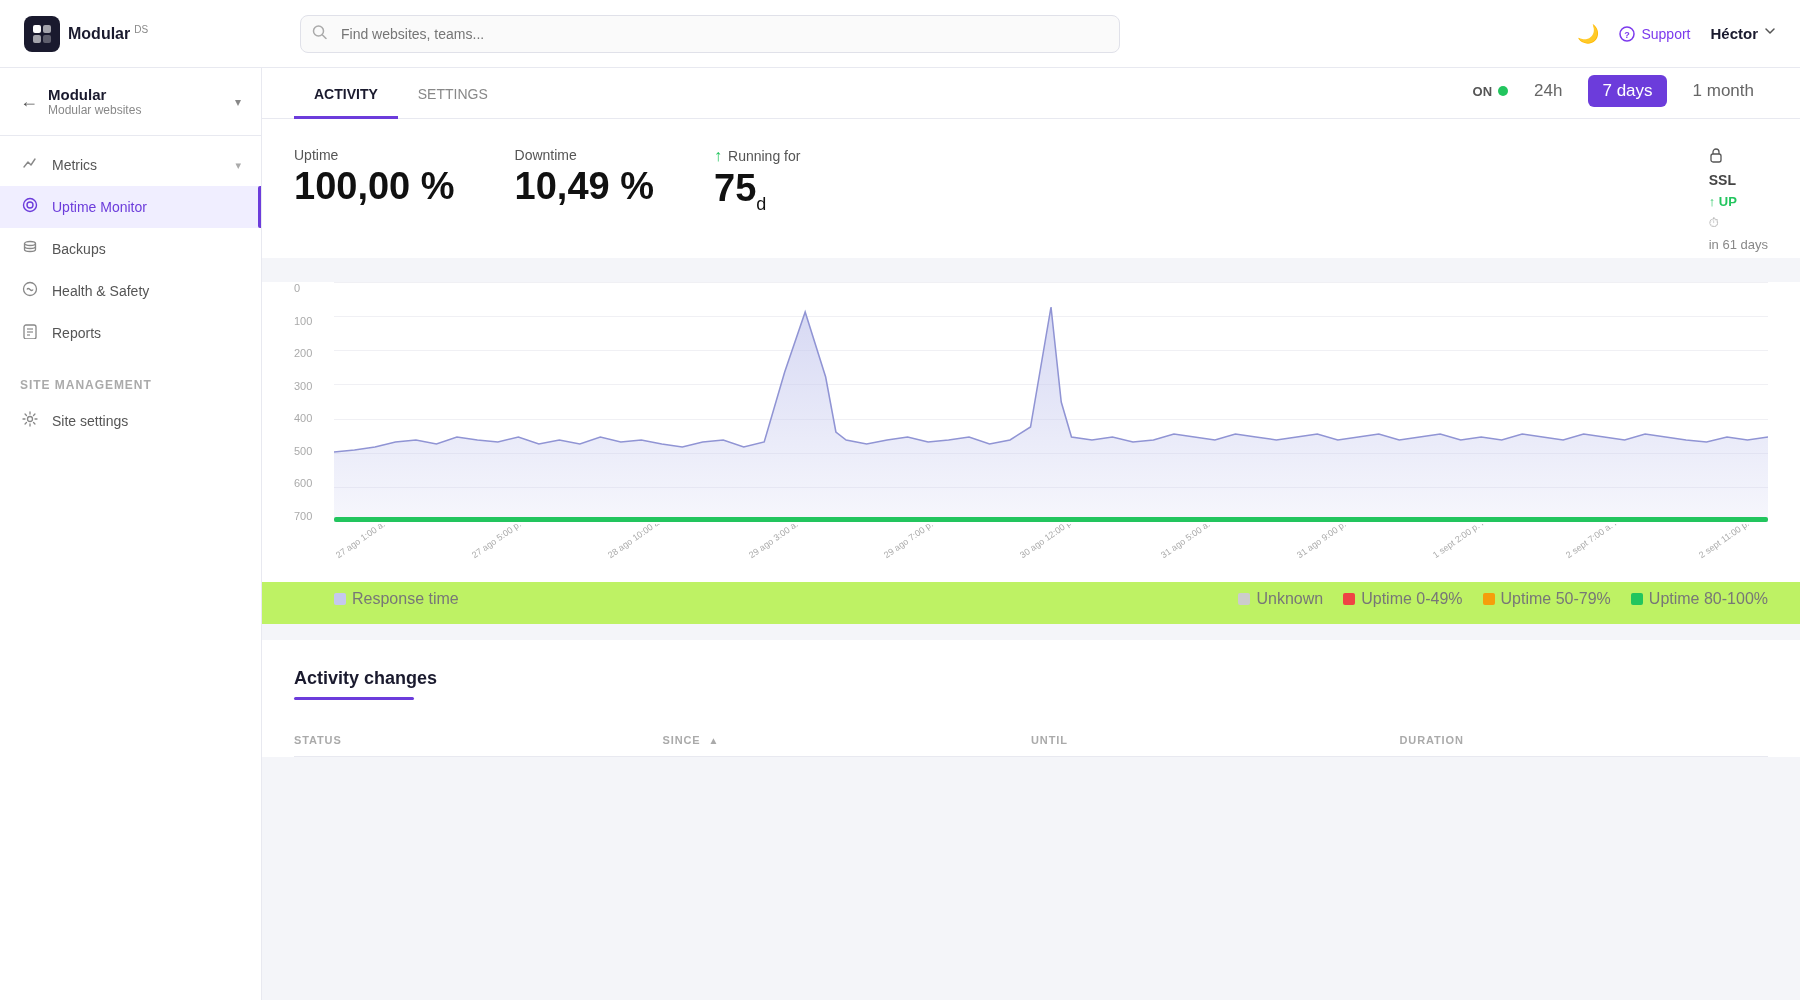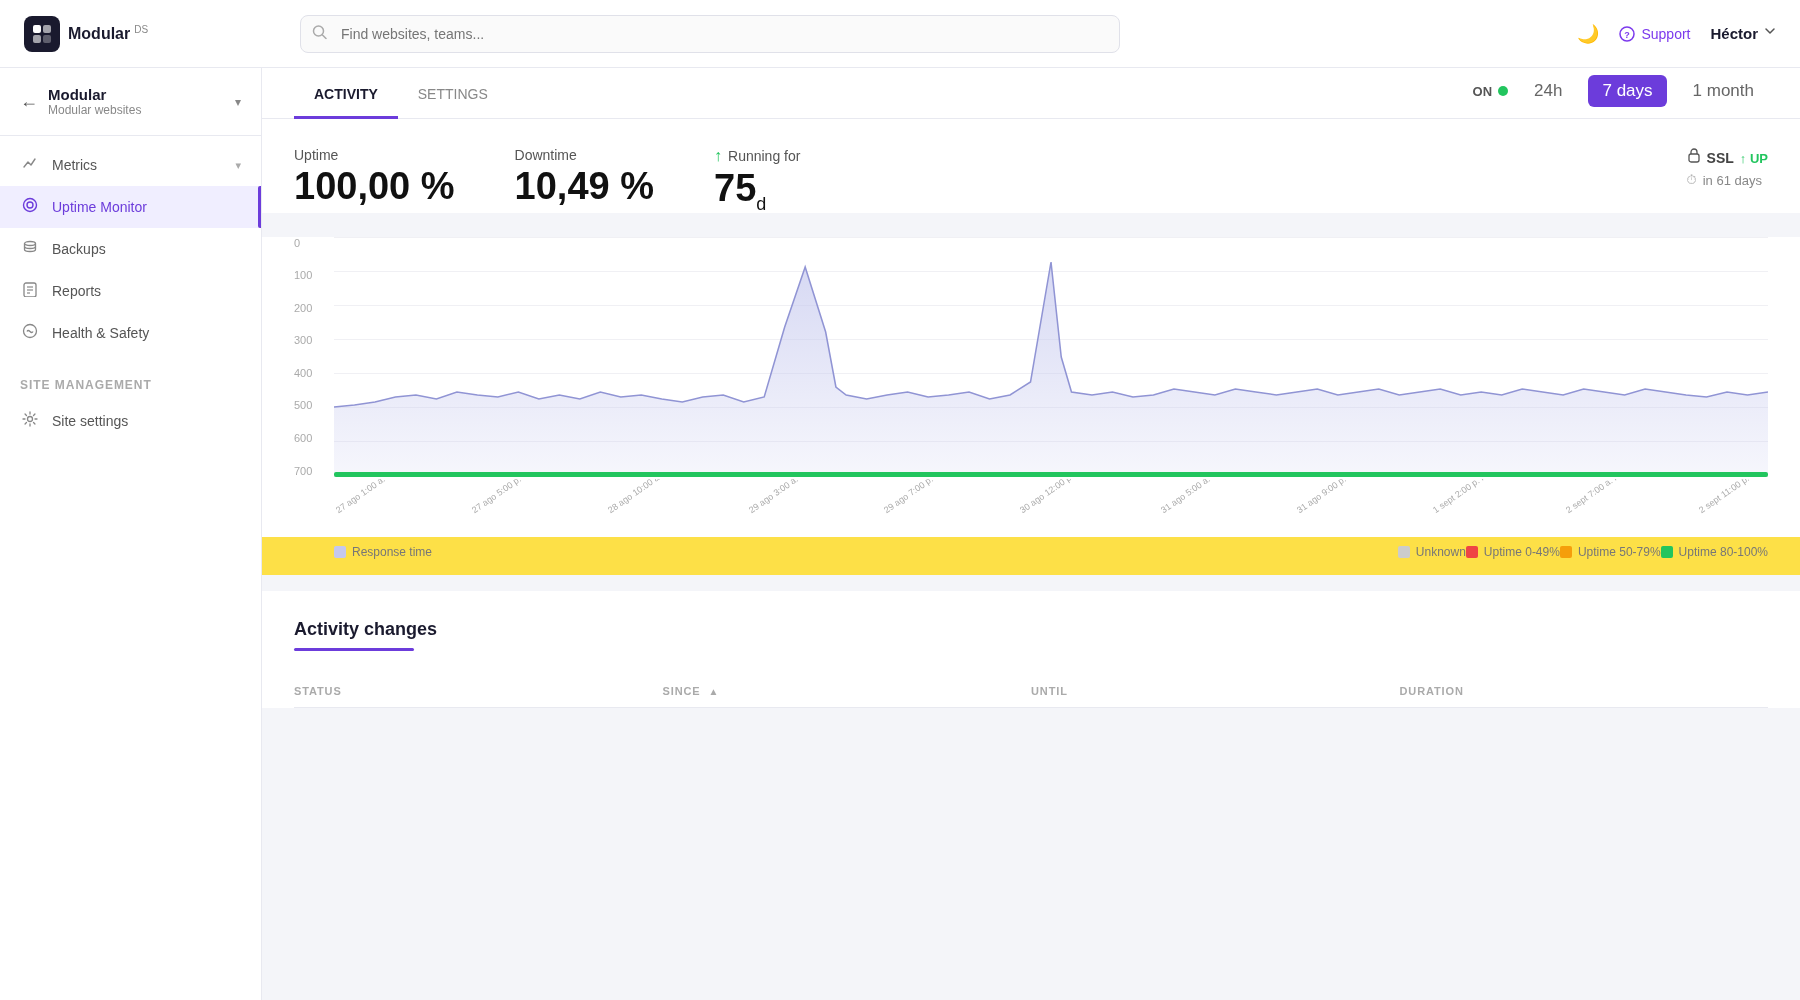--- a/index.html
+++ b/index.html
@@ -205,21 +205,21 @@
       align-items: flex-start;
       margin-bottom: 24px;
     }
     .stat-item .stat-label { font-size: 14px; color: #555; margin-bottom: 4px; }
     .stat-item .stat-value { font-size: 38px; font-weight: 800; color: #111; line-height: 1; }
     .stat-item .stat-running {
       display: flex; align-items: center; gap: 6px;
     }
     .stat-item .stat-running .arrow-up { color: #22c55e; font-size: 16px; }
     .ssl-area { margin-left: auto; text-align: left; }
-    .ssl-row { display: flex; align-items: flex-end; gap: 6px; font-size: 14px; color: #555; margin-bottom: 6px; }
+    .ssl-row { display: flex; align-items: flex-start; gap: 6px; font-size: 14px; color: #555; margin-bottom: 6px; flex-direction: column; }
     .ssl-label { font-weight: 600; color: #444; }
     .ssl-up { color: #22c55e; font-weight: 700; font-size: 13px; }
     .ssl-expire { font-size: 13px; color: #888; }
     .ssl-icon { font-size: 15px; }
     .clock-icon { font-size: 13px; color: #aaa; }
     .sub-d { font-size: 18px; font-weight: 500; vertical-align: sub; }
 
     
     .chart-container {
       background: #fff;
@@ -259,23 +259,24 @@
       bottom: 40px; left: 40px; right: 0;
       height: 5px;
       background: #22c55e;
       border-radius: 2px;
     }
 
     
     .chart-legend {
       display: flex;
       align-items: center;
+      gap: 20px;
       padding: 8px 32px 16px 72px;
-      background: #fde047;
-      font-size: 12px;
+      background: #bef264;
+      font-size: 16px;
       color: #777;
     }
     .legend-item { display: flex; align-items: center; gap: 6px; }
     .legend-dot { width: 12px; height: 12px; border-radius: 2px; flex-shrink: 0; }
     .legend-spacer { flex: 1; }
 
     
     .activity-section {
       background: #fff;
       margin: 16px 0 0;
@@ -389,36 +390,36 @@
               <ellipse cx="8" cy="4.5" rx="5.5" ry="2" stroke="#888" stroke-width="1.3"></ellipse>
               <path d="M2.5 4.5v3c0 1.1 2.46 2 5.5 2s5.5-.9 5.5-2v-3" stroke="#888" stroke-width="1.3"></path>
               <path d="M2.5 7.5v3c0 1.1 2.46 2 5.5 2s5.5-.9 5.5-2v-3" stroke="#888" stroke-width="1.3"></path>
             </svg>
         </span>
         <span>Backups</span>
       </div>
       <div class="nav-item">
         <span class="nav-icon">
           <svg width="16" height="16" viewBox="0 0 16 16" fill="none">
+              <circle cx="8" cy="8" r="6.5" stroke="#888" stroke-width="1.3"></circle>
+              <path d="M5 8.5 Q6 6.5 8 8.5 Q10 10.5 11 8.5" stroke="#888" stroke-width="1.3" fill="none"></path>
+            </svg>
+        </span>
+        <span>Health &amp; Safety</span>
+      </div>
+      <div class="nav-item">
+        <span class="nav-icon">
+          <svg width="16" height="16" viewBox="0 0 16 16" fill="none">
               <rect x="2" y="2" width="12" height="14" rx="2" stroke="#888" stroke-width="1.3"></rect>
               <line x1="5" y1="6" x2="11" y2="6" stroke="#888" stroke-width="1.2"></line>
               <line x1="5" y1="9" x2="11" y2="9" stroke="#888" stroke-width="1.2"></line>
               <line x1="5" y1="12" x2="8" y2="12" stroke="#888" stroke-width="1.2"></line>
             </svg>
         </span>
         <span>Reports</span>
-      </div>
-      <div class="nav-item">
-        <span class="nav-icon">
-          <svg width="16" height="16" viewBox="0 0 16 16" fill="none">
-              <circle cx="8" cy="8" r="6.5" stroke="#888" stroke-width="1.3"></circle>
-              <path d="M5 8.5 Q6 6.5 8 8.5 Q10 10.5 11 8.5" stroke="#888" stroke-width="1.3" fill="none"></path>
-            </svg>
-        </span>
-        <span>Health &amp; Safety</span>
       </div>
     </div>
 
     <div class="nav-section-label">SITE MANAGEMENT</div>
     <div class="nav-item">
       <span class="nav-icon">
         <svg width="16" height="16" viewBox="0 0 16 16" fill="none">
             <circle cx="8" cy="8" r="2.5" stroke="#888" stroke-width="1.3"></circle>
             <path d="M8 1v2M8 13v2M1 8h2M13 8h2M3.05 3.05l1.42 1.42M11.53 11.53l1.42 1.42M3.05 12.95l1.42-1.42M11.53 4.47l1.42-1.42" stroke="#888" stroke-width="1.3" stroke-linecap="round"></path>
           </svg>

